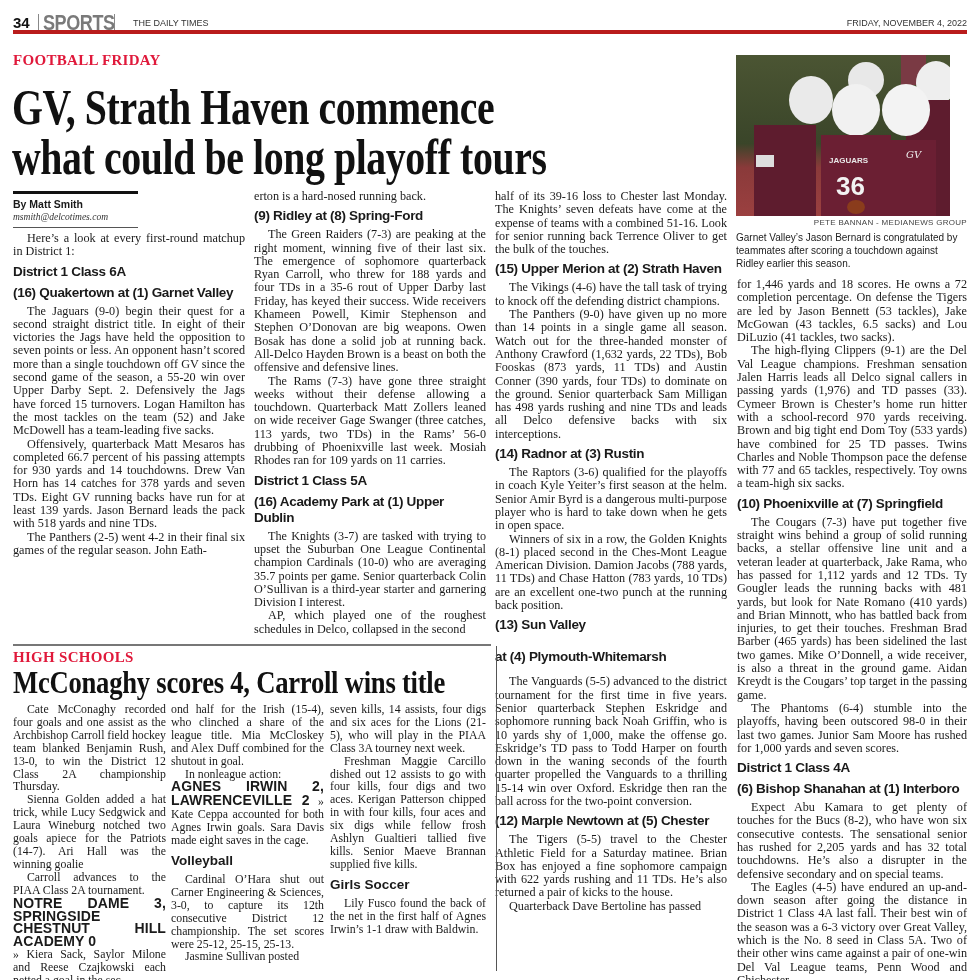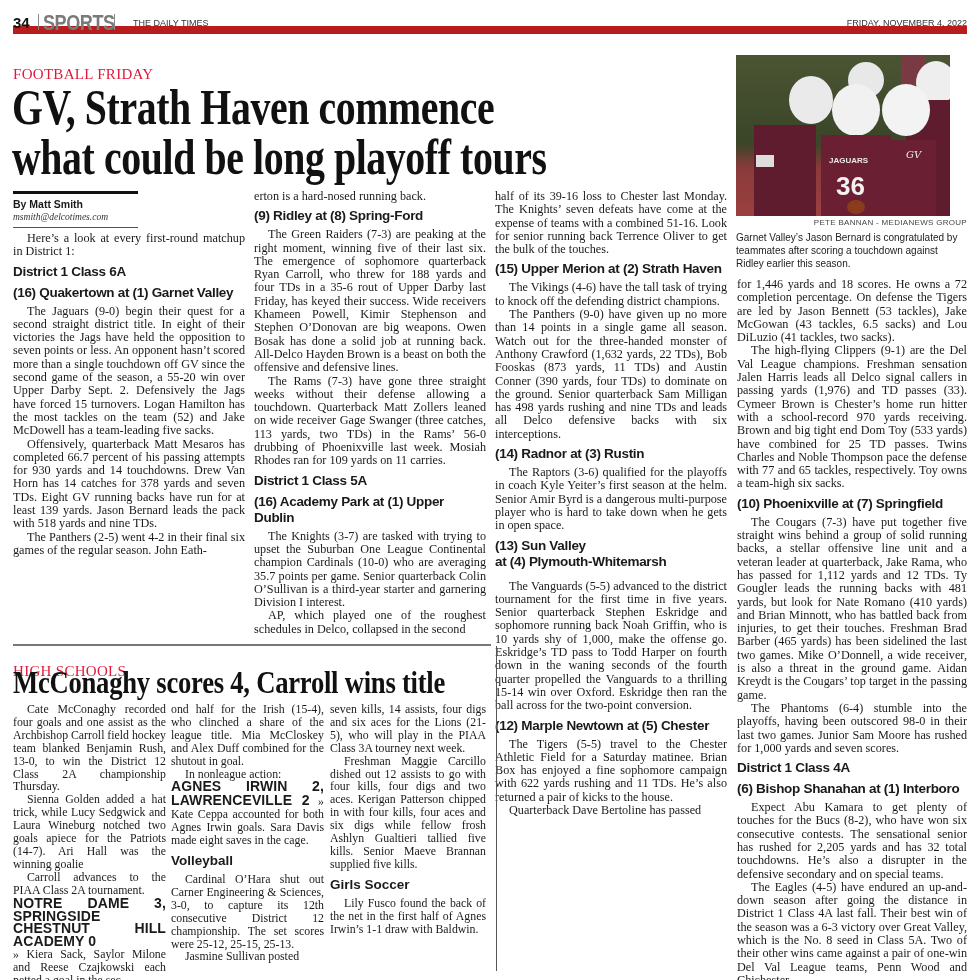--- a/index.html
+++ b/index.html
@@ -2,29 +2,29 @@
 <html><head>
 <meta charset="utf-8">
 <style>
   * { box-sizing: border-box; margin: 0; padding: 0; }
   html, body { width: 980px; height: 980px; background: #fff; overflow: hidden; }
   body { position: relative; font-family: "Liberation Serif", "DejaVu Serif", serif; color: #1a1a1a; }
 
   .abs { position: absolute; }
 
   
-  .masthead { left: 13px; top: 12px; width: 954px; height: 22px; border-bottom: 8px solid #b91c1c; }
+  .masthead { left: 13px; top: 12px; width: 954px; height: 22px; border-bottom: 4px solid #b91c1c; }
   .page-num { position: absolute; left: 0; top: 2px; font-family: "Liberation Sans", sans-serif; font-weight: bold; font-size: 15px; color: #111; }
   .sep1 { position: absolute; left: 25px; top: 2px; width: 1px; height: 16px; background: #888; }
   .section-name { position: absolute; left: 30px; top: -2px; font-family: "Liberation Sans", sans-serif; font-weight: bold; font-size: 22px; color: #7a7a7a; letter-spacing: -0.5px; transform: scaleX(0.82); transform-origin: left; }
   .sep2 { position: absolute; left: 101px; top: 2px; width: 1px; height: 16px; background: #888; }
   .paper-name { position: absolute; left: 120px; top: 6px; font-family: "Liberation Sans", sans-serif; font-size: 9px; color: #333; }
   .date { position: absolute; right: 0; top: 6px; font-family: "Liberation Sans", sans-serif; font-size: 9px; color: #333; }
 
-  .kicker { font-family: "Liberation Serif", serif; font-weight: normal; font-size: 15px; color: #e0193b; letter-spacing: 0.3px; margin-top: 14px; }
+  .kicker { font-family: "Liberation Serif", serif; font-weight: bold; font-size: 15px; color: #e0193b; letter-spacing: 0.3px; }
   .headline { font-family: "Liberation Serif", serif; font-weight: bold; color: #111; transform-origin: left top; }
   .h1 { left: 12px; top: 82px; font-size: 51px; line-height: 50px; transform: scaleX(0.78); white-space: nowrap; letter-spacing: -0.5px; }
 
   .byline-rule { left: 13px; top: 191px; width: 125px; height: 3px; background: #111; }
   .byline { left: 13px; top: 198px; font-family: "Liberation Sans", sans-serif; font-weight: bold; font-size: 10.5px; }
   .email { left: 13px; top: 212px; font-style: italic; font-size: 9.5px; color: #333; }
   .email-rule { left: 13px; top: 227px; width: 125px; height: 1px; background: #555; }
 
   .col { position: absolute; font-size: 12.2px; line-height: 13.3px; text-align: justify; hyphens: auto; }
   .col p { text-indent: 14px; }
@@ -87,22 +87,23 @@
   <p>AP, which played one of the roughest schedules in Delco, collapsed in the second</p>
 </div>
 
 <div class="col" style="left:495px; top:190px; width:232px;">
   <div>half of its 39-16 loss to Chester last Monday. The Knights’ seven defeats have come at the expense of teams with a combined 51-16. Look for senior running back Terrence Oliver to get the bulk of the touches.</div>
   <div class="sub">(15) Upper Merion at (2) Strath Haven</div>
   <p>The Vikings (4-6) have the tall task of trying to knock off the defending district champions.</p>
   <p>The Panthers (9-0) have given up no more than 14 points in a single game all season. Watch out for the three-handed monster of Anthony Crawford (1,632 yards, 22 TDs), Bob Fooskas (873 yards, 11 TDs) and Austin Conner (390 yards, four TDs) to dominate on the ground. Senior quarterback Sam Milligan has 498 yards rushing and nine TDs and leads all Delco defensive backs with six interceptions.</p>
   <div class="sub">(14) Radnor at (3) Rustin</div>
   <p>The Raptors (3-6) qualified for the playoffs in coach Kyle Yeiter’s first season at the helm. Senior Amir Byrd is a dangerous multi-purpose player who is hard to take down when he gets in open space.</p>
+  <p>Winners of six in a row, the Golden Knights (8-1) placed second in the Ches-Mont League American Division. Damion Jacobs (788 yards, 11 TDs) and Chase Hatton (783 yards, 10 TDs) are an excellent one-two punch at the running back position.</p>
   <div class="sub" style="margin-bottom:0;">(13) Sun Valley</div>
-  <div class="sub" style="margin-top:0;">at (4) Plymouth-Whitemarsh</div>
+  <div class="sub" style="margin-top:16px;">at (4) Plymouth-Whitemarsh</div>
   <p style="margin-top:10px;">The Vanguards (5-5) advanced to the district tournament for the first time in five years. Senior quarterback Stephen Eskridge and sophomore running back Noah Griffin, who is 10 yards shy of 1,000, make the offense go. Eskridge’s TD pass to Todd Harper on fourth down in the waning seconds of the fourth quarter propelled the Vanguards to a thrilling 15-14 win over Oxford. Eskridge then ran the ball across for the two-point conversion.</p>
   <div class="sub">(12) Marple Newtown at (5) Chester</div>
   <p>The Tigers (5-5) travel to the Chester Athletic Field for a Saturday matinee. Brian Box has enjoyed a fine sophomore campaign with 622 yards rushing and 11 TDs. He’s also returned a pair of kicks to the house.</p>
   <p>Quarterback Dave Bertoline has passed</p>
 </div>
 
 <div class="abs photo">
   <svg width="231" height="161" viewBox="0 0 231 161">
     <defs>
       <linearGradient id="bg" x1="0" y1="0" x2="0" y2="1">

